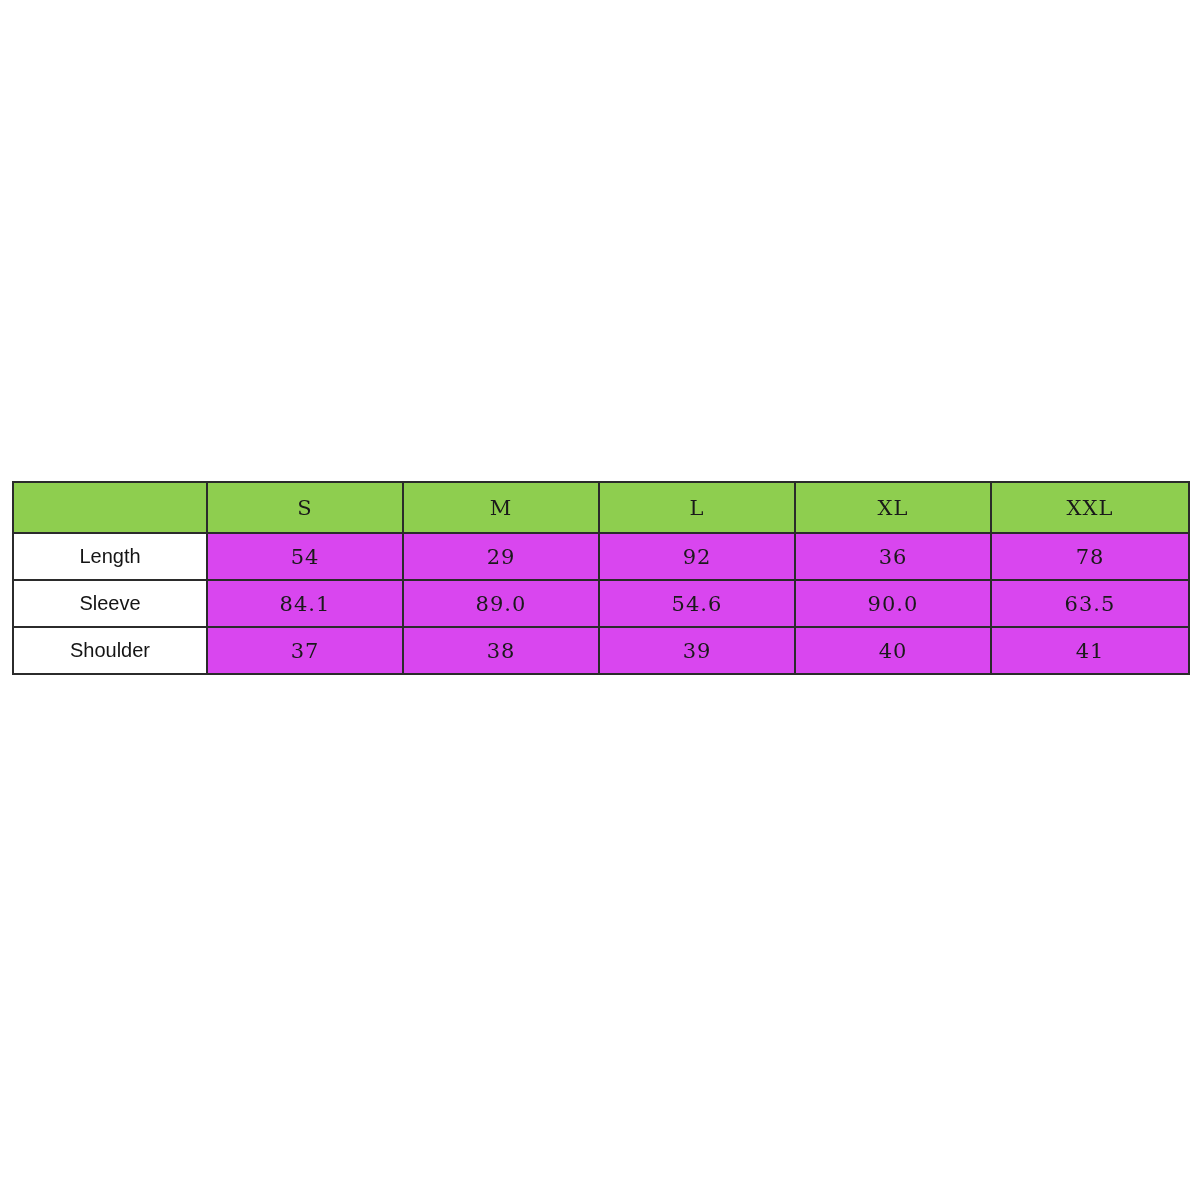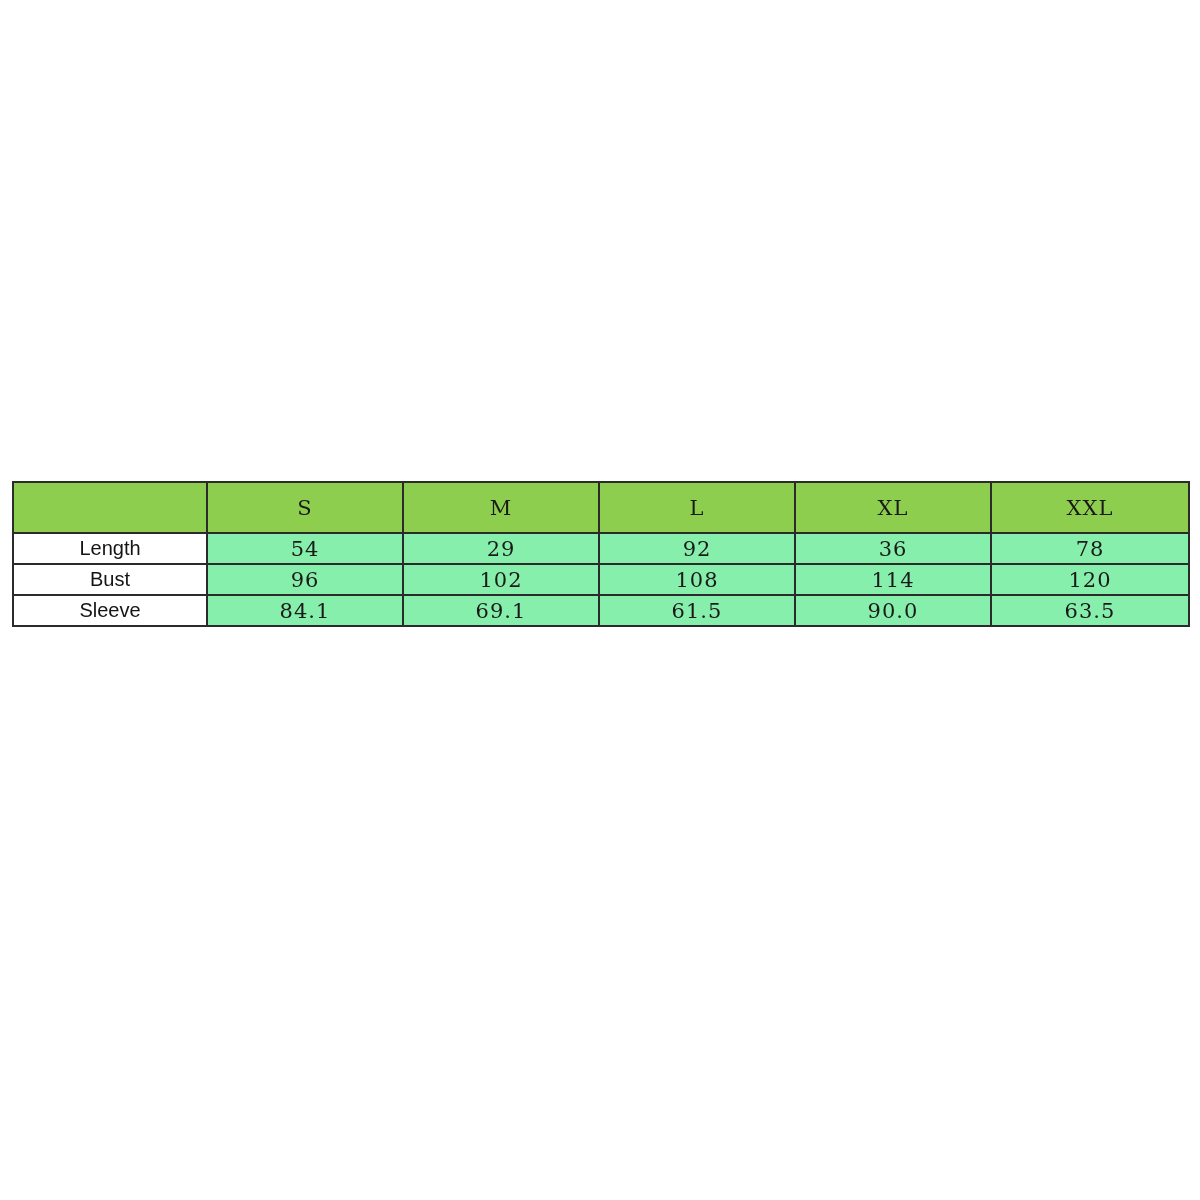--- a/index.html
+++ b/index.html
@@ -60,39 +60,39 @@
     letter-spacing: 1px;
     color: #1a1a1a;
   }
 
   table.size-chart thead th.corner-cell {
     background: #8ece4f;
   }
 
   
   table.size-chart tbody tr {
-    height: 31px;
+    height: 47px;
   }
 
   table.size-chart tbody td.row-label {
     font-family: "Liberation Sans", sans-serif;
     font-size: 20px;
     font-weight: 400;
     color: #141414;
     text-align: center;
     background: #ffffff;
   }
 
   table.size-chart tbody td.measure-cell {
     font-family: "DejaVu Serif", serif;
     font-size: 21px;
     font-weight: 400;
     color: #1a1a1a;
     letter-spacing: 1px;
-    background: #86efac;
+    background: #d946ef;
   }
 </style>
 </head>
 <body>
 
 <div class="page">
 
   <div class="size-chart-wrap">
     <table class="size-chart">
       <colgroup>
@@ -119,36 +119,36 @@
 
         <tr>
           <td class="row-label">Length</td>
           <td class="measure-cell">54</td>
           <td class="measure-cell">29</td>
           <td class="measure-cell">92</td>
           <td class="measure-cell">36</td>
           <td class="measure-cell">78</td>
         </tr>
 
-        <tr>
-          <td class="row-label">Bust</td>
-          <td class="measure-cell">96</td>
-          <td class="measure-cell">102</td>
-          <td class="measure-cell">108</td>
-          <td class="measure-cell">114</td>
-          <td class="measure-cell">120</td>
-        </tr>
 
         <tr>
           <td class="row-label">Sleeve</td>
           <td class="measure-cell">84.1</td>
-          <td class="measure-cell">69.1</td>
-          <td class="measure-cell">61.5</td>
+          <td class="measure-cell">89.0</td>
+          <td class="measure-cell">54.6</td>
           <td class="measure-cell">90.0</td>
           <td class="measure-cell">63.5</td>
         </tr>
 
+        <tr>
+          <td class="row-label">Shoulder</td>
+          <td class="measure-cell">37</td>
+          <td class="measure-cell">38</td>
+          <td class="measure-cell">39</td>
+          <td class="measure-cell">40</td>
+          <td class="measure-cell">41</td>
+        </tr>
 
       </tbody>
     </table>
   </div>
 
 </div>
 
 </body></html>

